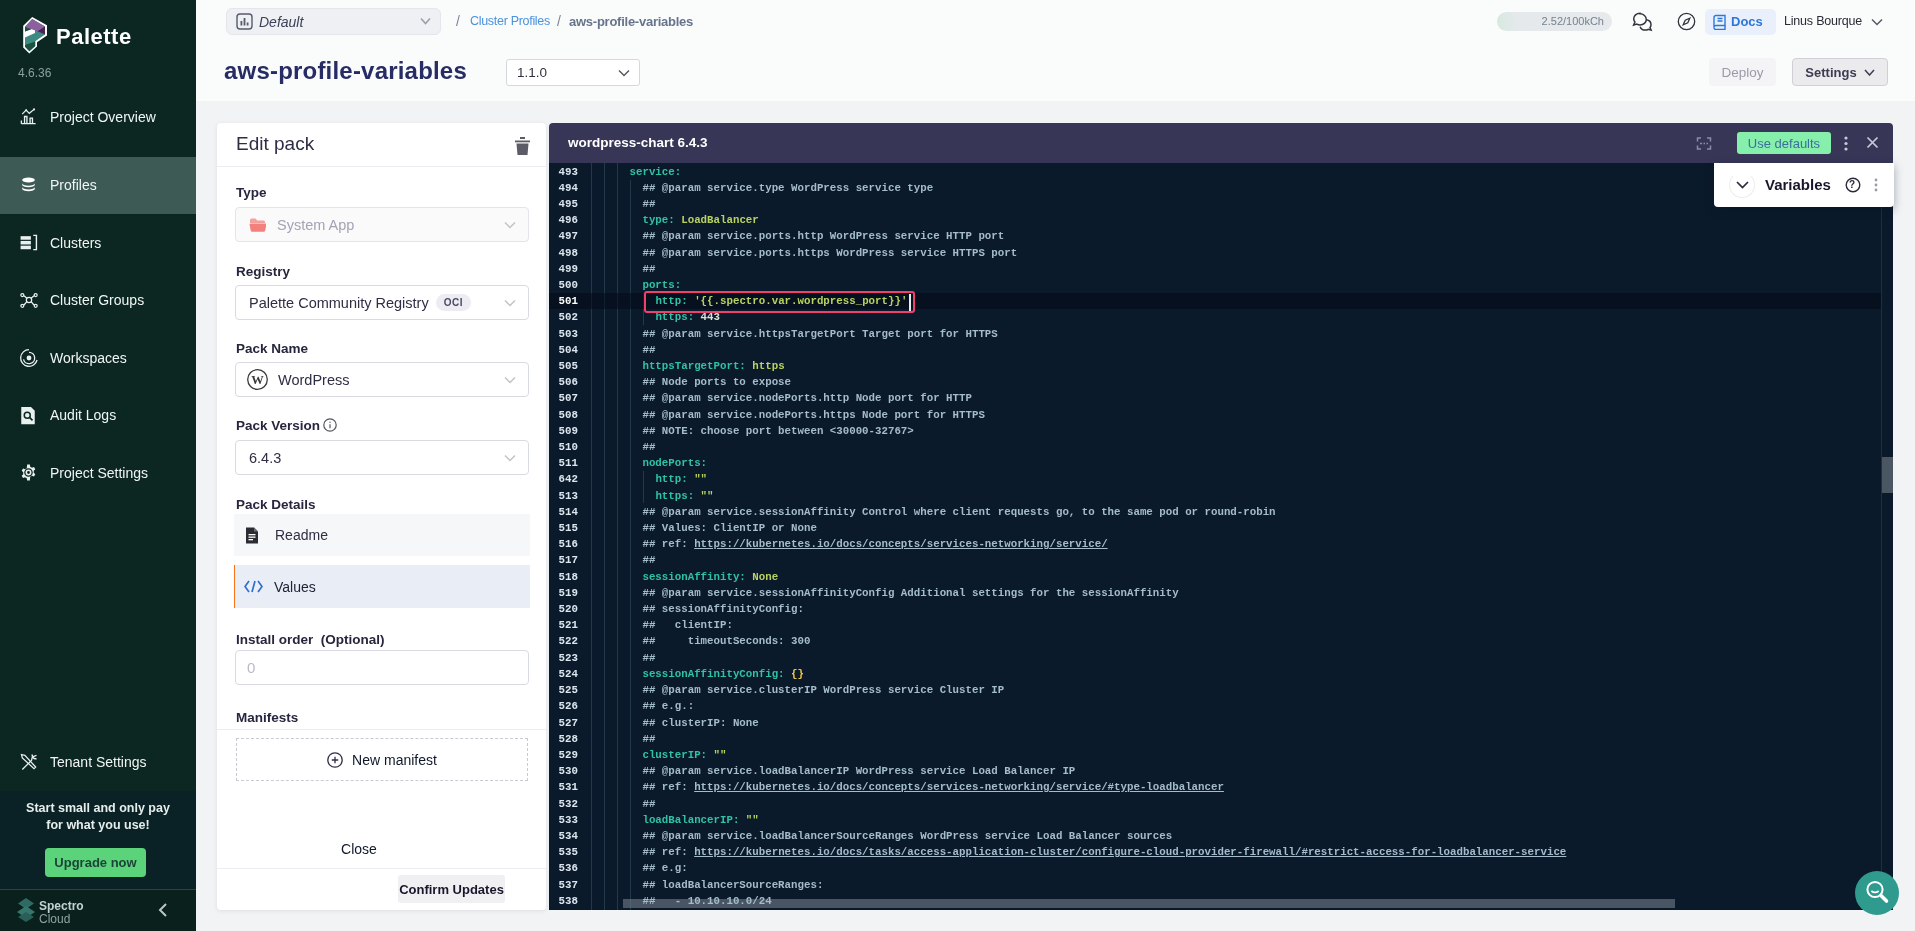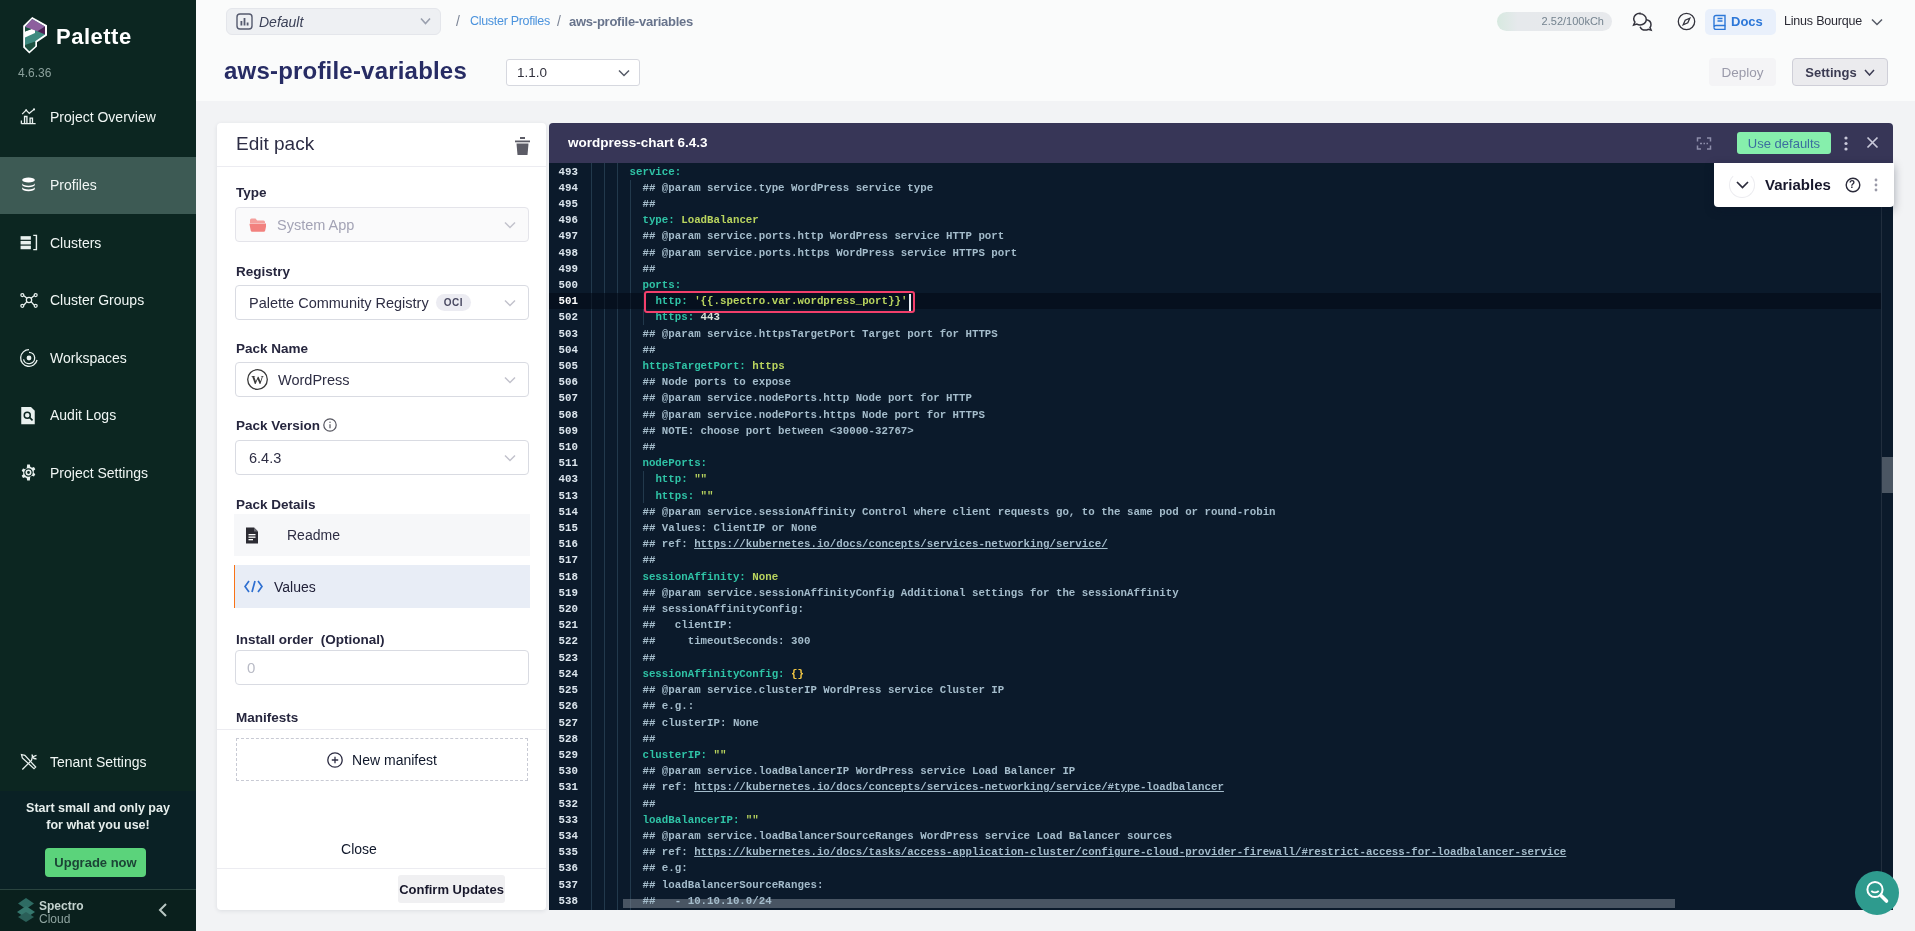--- a/index.html
+++ b/index.html
@@ -235,21 +235,21 @@
 
   <div class="lbl" style="left:19px;top:374px;">Pack Details</div>
   <div class="abs" style="left:17px;top:391px;width:296px;height:42px;background:#f6f7f9;display:flex;align-items:center;">
     <svg style="margin-left:11px;" width="14" height="17" viewBox="0 0 14 17" fill="#2b2b33">
         <path d="M1 0.5 h8 l4 4 v12 H1 Z"></path>
         <path d="M9 0.5 l4 4 h-4 Z" fill="#6a6a72"></path>
         <rect x="3.5" y="7" width="7" height="1.3" fill="#fff"></rect>
         <rect x="3.5" y="9.5" width="7" height="1.3" fill="#fff"></rect>
         <rect x="3.5" y="12" width="4.5" height="1.3" fill="#fff"></rect>
       </svg>
-    <span style="margin-left:28px;font-size:14px;color:#2e2e44;">Readme</span>
+    <span style="margin-left:16px;font-size:14px;color:#2e2e44;">Readme</span>
   </div>
   <div class="abs" style="left:17px;top:442px;width:296px;height:43px;background:#e8edf6;border-left:1px solid #f97316;display:flex;align-items:center;">
     <svg style="margin-left:9px;" width="19" height="13" viewBox="0 0 19 13" fill="none" stroke="#2e6fd0" stroke-width="1.7">
         <path d="M5 1 L1 6.5 L5 12 M14 1 L18 6.5 L14 12 M11 1 L8 12"></path>
       </svg>
     <span style="margin-left:11px;font-size:14px;color:#22223a;">Values</span>
   </div>
 
   <div class="lbl" style="left:19px;top:509px;">Install order&nbsp; (Optional)</div>
   <div class="sel" style="top:527px;">
@@ -314,21 +314,21 @@
 <span class="ln"> 502</span>            <span class="k">https:</span> <span class="nm">443</span>
 <span class="ln"> 503</span>          <span class="c">## @param service.httpsTargetPort Target port for HTTPS</span>
 <span class="ln"> 504</span>          <span class="c">##</span>
 <span class="ln"> 505</span>          <span class="k">httpsTargetPort:</span> <span class="v">https</span>
 <span class="ln"> 506</span>          <span class="c">## Node ports to expose</span>
 <span class="ln"> 507</span>          <span class="c">## @param service.nodePorts.http Node port for HTTP</span>
 <span class="ln"> 508</span>          <span class="c">## @param service.nodePorts.https Node port for HTTPS</span>
 <span class="ln"> 509</span>          <span class="c">## NOTE: choose port between &lt;30000-32767&gt;</span>
 <span class="ln"> 510</span>          <span class="c">##</span>
 <span class="ln"> 511</span>          <span class="k">nodePorts:</span>
-<span class="ln"> 403</span>            <span class="k">http:</span> <span class="v">""</span>
+<span class="ln"> 642</span>            <span class="k">http:</span> <span class="v">""</span>
 <span class="ln"> 513</span>            <span class="k">https:</span> <span class="v">""</span>
 <span class="ln"> 514</span>          <span class="c">## @param service.sessionAffinity Control where client requests go, to the same pod or round-robin</span>
 <span class="ln"> 515</span>          <span class="c">## Values: ClientIP or None</span>
 <span class="ln"> 516</span>          <span class="c">## ref: </span><span class="c u">https://kubernetes.io/docs/concepts/services-networking/service/</span>
 <span class="ln"> 517</span>          <span class="c">##</span>
 <span class="ln"> 518</span>          <span class="k">sessionAffinity:</span> <span class="v">None</span>
 <span class="ln"> 519</span>          <span class="c">## @param service.sessionAffinityConfig Additional settings for the sessionAffinity</span>
 <span class="ln"> 520</span>          <span class="c">## sessionAffinityConfig:</span>
 <span class="ln"> 521</span>          <span class="c">##   clientIP:</span>
 <span class="ln"> 522</span>          <span class="c">##     timeoutSeconds: 300</span>

